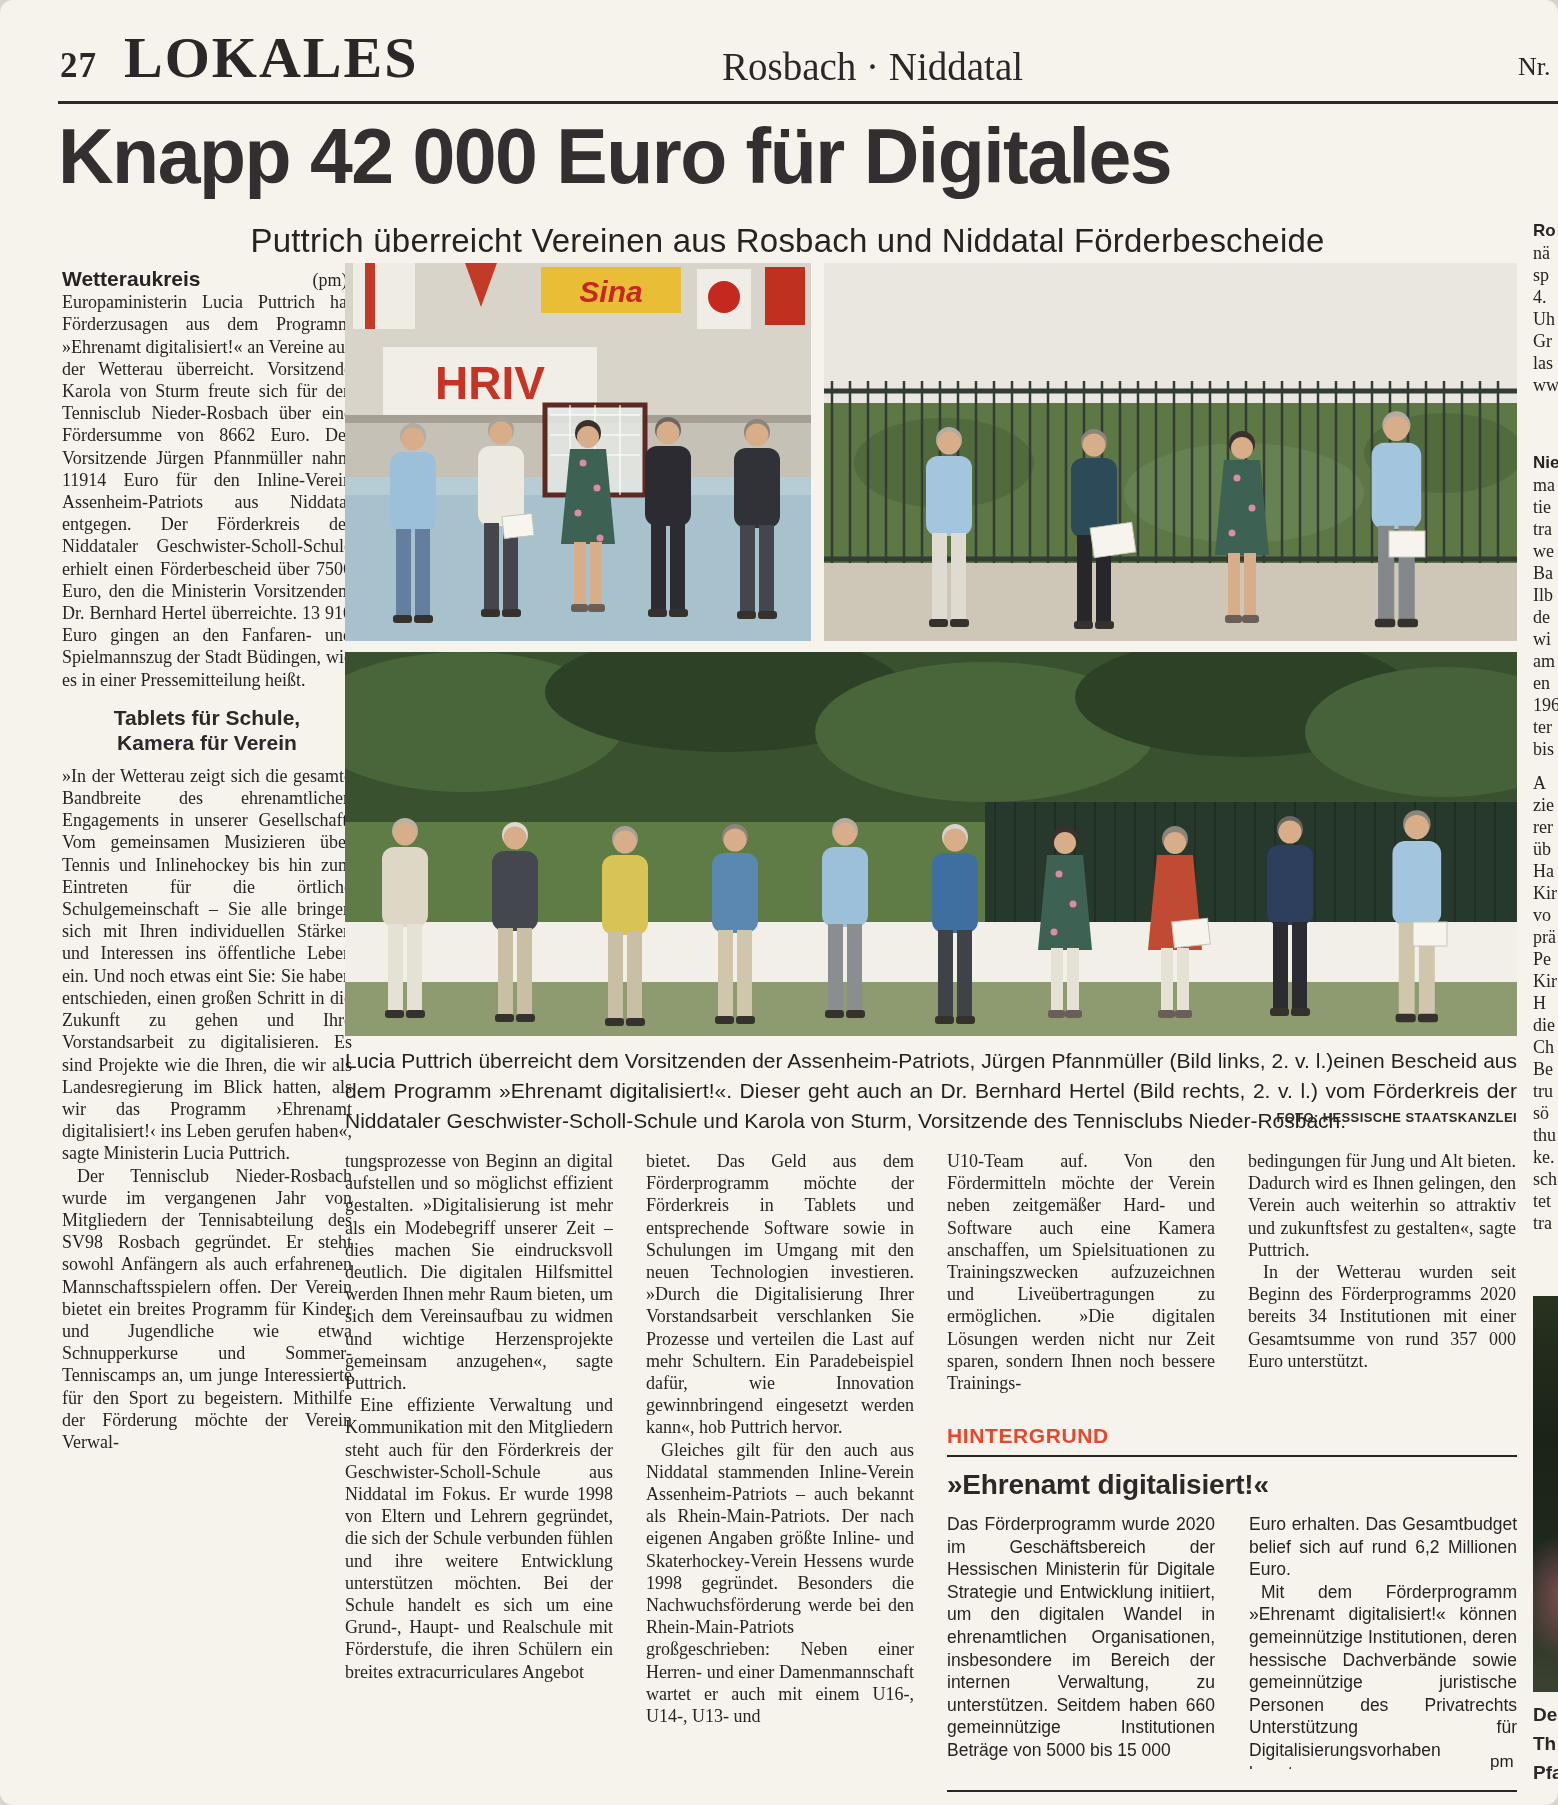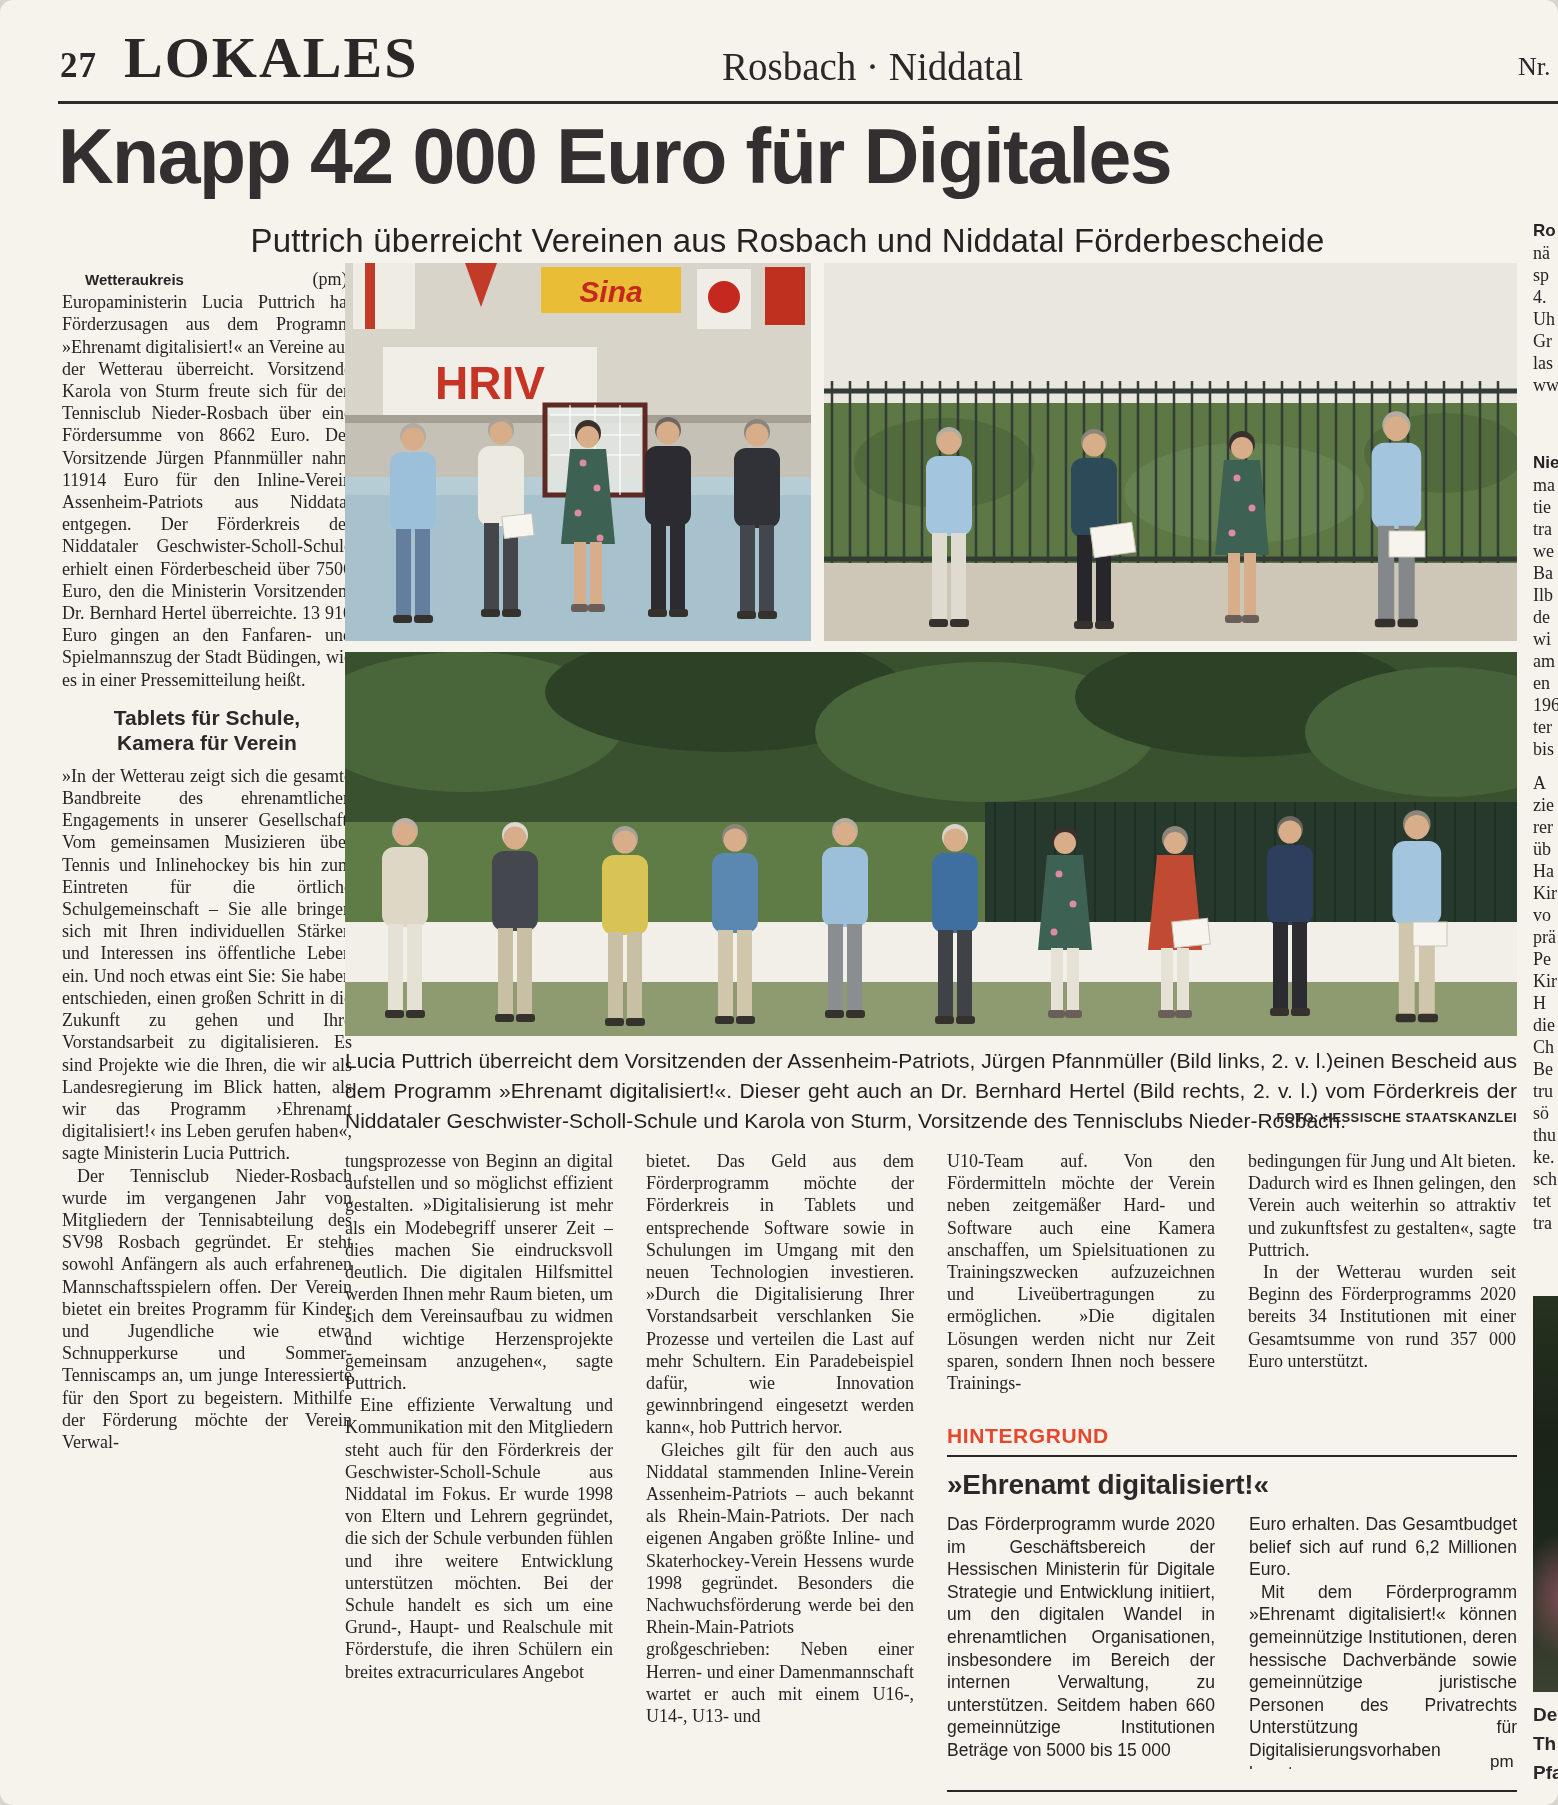--- a/index.html
+++ b/index.html
@@ -18,21 +18,21 @@
   .headline{left:58px;top:112px;width:1459px;
             font-family:"Liberation Sans",sans-serif;font-weight:700;font-size:77px;
             letter-spacing:-1.5px;color:#332e30;}
   .subheadline{left:58px;top:222px;width:1459px;text-align:center;
             font-family:"Liberation Sans",sans-serif;font-size:33px;color:#262223;letter-spacing:.2px;}
 
   
   .bodycol{font-size:18px;line-height:22.2px;text-align:justify;color:#272324;}
   .bodycol p{margin:0;}
   .bodycol p + p{text-indent:15px;}
-  .leadword{font-family:"Liberation Sans",sans-serif;font-weight:700;font-size:15px;margin-left:23px;}
+  .leadword{font-family:"Liberation Sans",sans-serif;font-weight:700;font-size:21px;}
   .leftcol{left:62px;top:268px;width:290px;height:1530px;overflow:hidden;}
   .crosshead{font-family:"Liberation Sans",sans-serif;font-weight:700;font-size:21px;line-height:25px;
              text-align:center;color:#2c2829;margin:14px 0 10px 0;}
   .col2{left:345px;top:1150px;width:268px;height:655px;overflow:hidden;}
   .col3{left:646px;top:1150px;width:268px;height:655px;overflow:hidden;}
   .col4{left:947px;top:1150px;width:268px;height:264px;overflow:hidden;}
   .col5{left:1248px;top:1150px;width:268px;height:264px;overflow:hidden;}
 
   
   .photo{overflow:hidden;background:#f9a8d4;}

